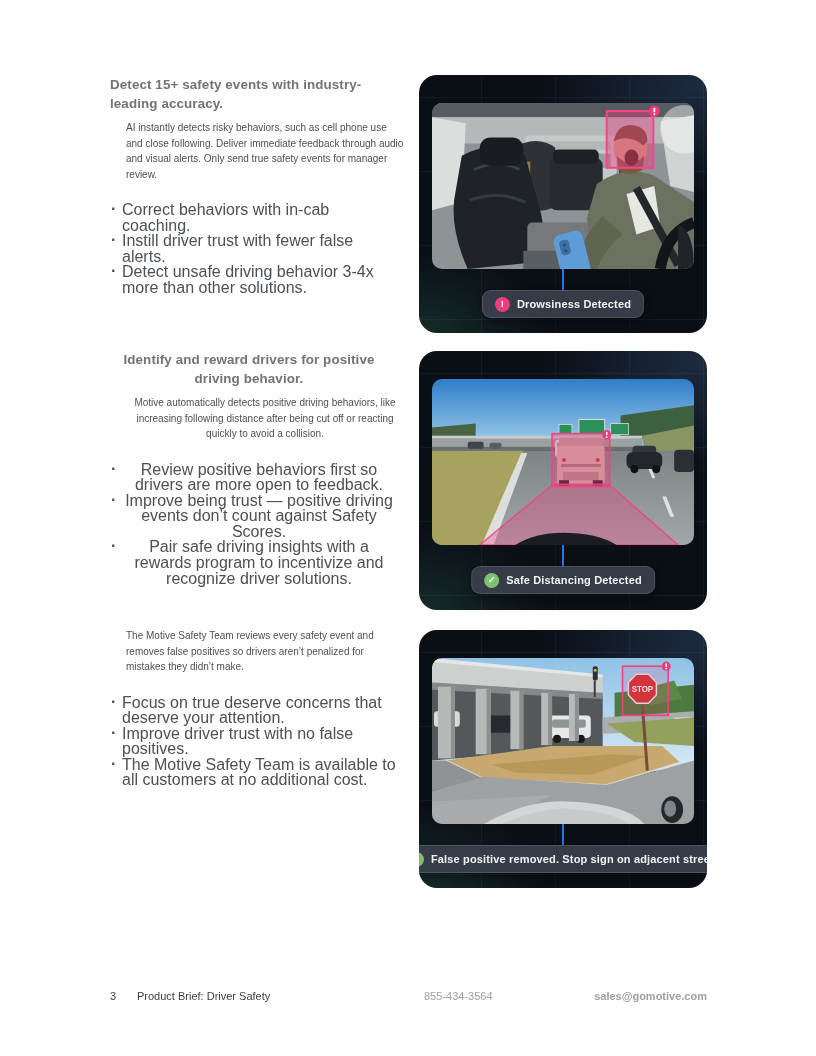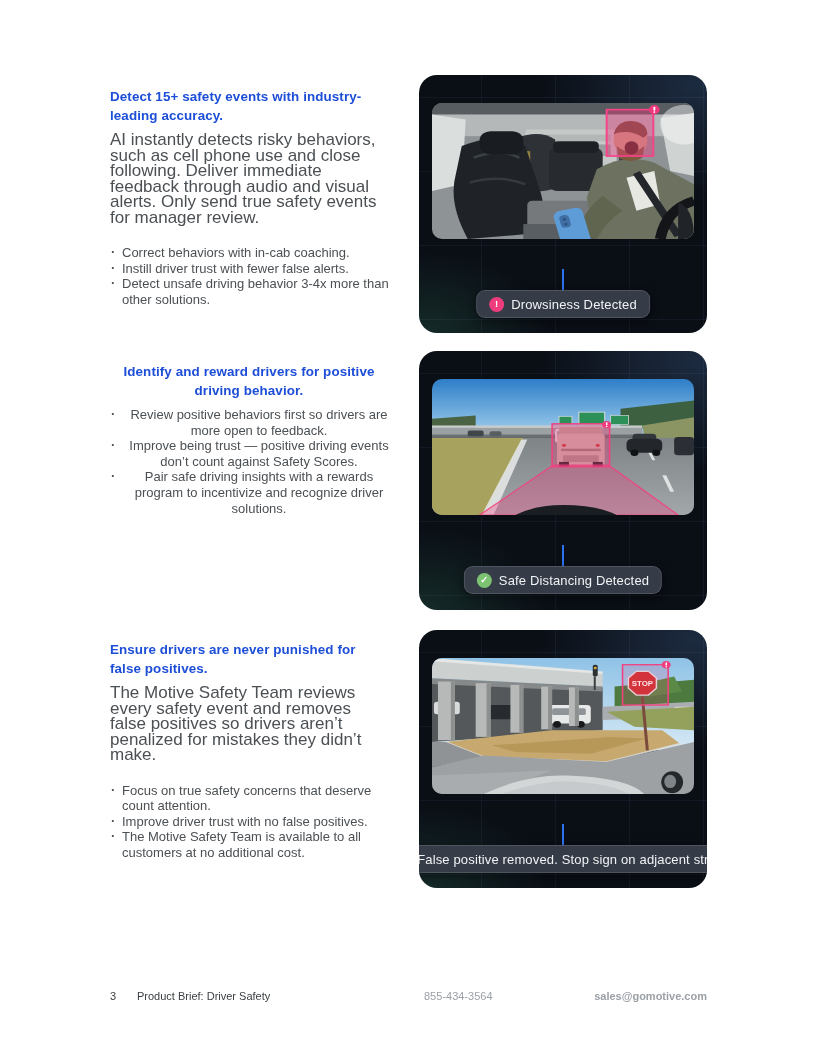--- a/index.html
+++ b/index.html
@@ -7,30 +7,30 @@
   .page {
     position: relative; width: 816px; height: 1056px; margin: 0 auto;
     background: #ffffff; overflow: hidden;
     font-family: "Liberation Sans", sans-serif;
   }
   
   .text-block { position: absolute; left: 110px; width: 286px; }
   #text-1 { top: 75px; } #text-2 { top: 350px; text-align: center; } #text-3 { top: 628px; }
   .section-heading {
     font-size: 13.4px; line-height: 19px; font-weight: 700;
-    color: #1d4ed8; letter-spacing: 0.1px; margin: 12px 0 7px; width: 278px;
+    color: #737373; letter-spacing: 0.1px; margin: 0 0 7px; width: 278px;
   }
   .section-body {
-    font-size: 17px; line-height: 15.5px; color: #4b5054;
-    margin: 0 0 20px; width: 278px;
+    font-size: 10px; line-height: 15.5px; color: #4b5054;
+    margin: 0 16px 20px; width: 278px;
   }
   .section-bullets { list-style: none; width: 286px; }
   .section-bullets li {
     position: relative; padding-left: 12px;
-    font-size: 13px; line-height: 15.6px; color: #4b5054;
+    font-size: 16px; line-height: 15.6px; color: #4b5054;
   }
   .section-bullets li::before {
     content: "·"; position: absolute; left: 1px; top: -1px;
     color: #4b5054; font-weight: 700;
   }
   
   .card {
     position: absolute; left: 419px; width: 288px; height: 258px;
     border-radius: 18px; overflow: hidden;
     background:
@@ -40,21 +40,21 @@
   }
   .card::before {
     content: ""; position: absolute; inset: 0; pointer-events: none;
     background-image:
       linear-gradient(rgba(130,175,235,0.07) 1px, transparent 1px),
       linear-gradient(90deg, rgba(130,175,235,0.07) 1px, transparent 1px);
     background-size: 74px 74px; background-position: -12px 22px;
   }
   #card-1 { top: 75px; } #card-2 { top: 351px; height: 259px; } #card-3 { top: 630px; }
   .photo {
-    position: absolute; left: 13px; right: 13px; top: 28px; height: 136px;
+    position: absolute; left: 13px; right: 13px; top: 28px; height: 166px;
     border-radius: 10px; overflow: hidden; background: #20242a;
   }
   .photo svg { display: block; width: 100%; height: 100%; }
   .connector {
     position: absolute; left: 143px; top: 194px; width: 2px; height: 22px;
     background: var(--connector-blue, #2b72f0);
   }
   .badge {
     position: absolute; top: 215px; left: 50%; transform: translateX(-50%);
     height: 28px; display: flex; align-items: center; gap: 7px;
@@ -64,21 +64,21 @@
     border-radius: 9px; box-shadow: 0 3px 10px rgba(0,0,0,0.45);
   }
   .badge-icon {
     width: 15px; height: 15px; border-radius: 50%; flex: 0 0 auto;
     display: flex; align-items: center; justify-content: center;
     font-size: 9.5px; font-weight: 700; color: #ffffff; line-height: 1;
   }
   .badge-icon.alert { background: var(--accent-pink, #ee3c7c); }
   .badge-icon.check { background: var(--accent-green, #7cc272); }
   .badge-label {
-    font-size: 13px; font-weight: 400; letter-spacing: 0.15px; color: #f1f3f5;
+    font-size: 11px; font-weight: 700; letter-spacing: 0.15px; color: #f1f3f5;
   }
   
   .footer-item { position: absolute; top: 989px; font-size: 11px; line-height: 14px; }
   #footer-page  { left: 110px; color: #3c4043; }
   #footer-title { left: 137px; color: #3c4043; text-align: right; }
   #footer-phone { left: 424px; color: #9ba1a7; }
   #footer-email { right: 109px; color: #9ba1a7; text-decoration: none; font-weight: bold; }
 </style>
 </head>
 <body>
@@ -90,32 +90,32 @@
     <p class="section-body">AI instantly detects risky behaviors, such as cell phone use and close following. Deliver immediate feedback through audio and visual alerts. Only send true safety events for manager review.</p>
     <ul class="section-bullets">
       <li>Correct behaviors with in-cab coaching.</li>
       <li>Instill driver trust with fewer false alerts.</li>
       <li>Detect unsafe driving behavior 3-4x more than other solutions.</li>
     </ul>
   </section>
 
   <section class="text-block" id="text-2">
     <h3 class="section-heading">Identify and reward drivers for positive driving behavior.</h3>
+    <p class="section-body">Motive automatically detects positive driving behaviors, like increasing following distance after being cut off or reacting quickly to avoid a collision.</p>
     <ul class="section-bullets">
       <li>Review positive behaviors first so drivers are more open to feedback.</li>
       <li>Improve being trust — positive driving events don’t count against Safety Scores.</li>
       <li>Pair safe driving insights with a rewards program to incentivize and recognize driver solutions.</li>
     </ul>
   </section>
 
   <section class="text-block" id="text-3">
-    <h3 class="section-heading">Ensure drivers are never punished for false positives.</h3>
     <p class="section-body">The Motive Safety Team reviews every safety event and removes false positives so drivers aren’t penalized for mistakes they didn’t make.</p>
     <ul class="section-bullets">
-      <li>Focus on true safety concerns that deserve count attention.</li>
+      <li>Focus on true deserve concerns that deserve your attention.</li>
       <li>Improve driver trust with no false positives.</li>
       <li>The Motive Safety Team is available to all customers at no additional cost.</li>
     </ul>
   </section>
 
   <div class="card" id="card-1">
     <div class="photo">
       <svg viewBox="0 0 264 164" preserveAspectRatio="none">
         <rect width="264" height="164" fill="#8e9396"></rect>
         <rect width="264" height="14" fill="#565c5f"></rect>

